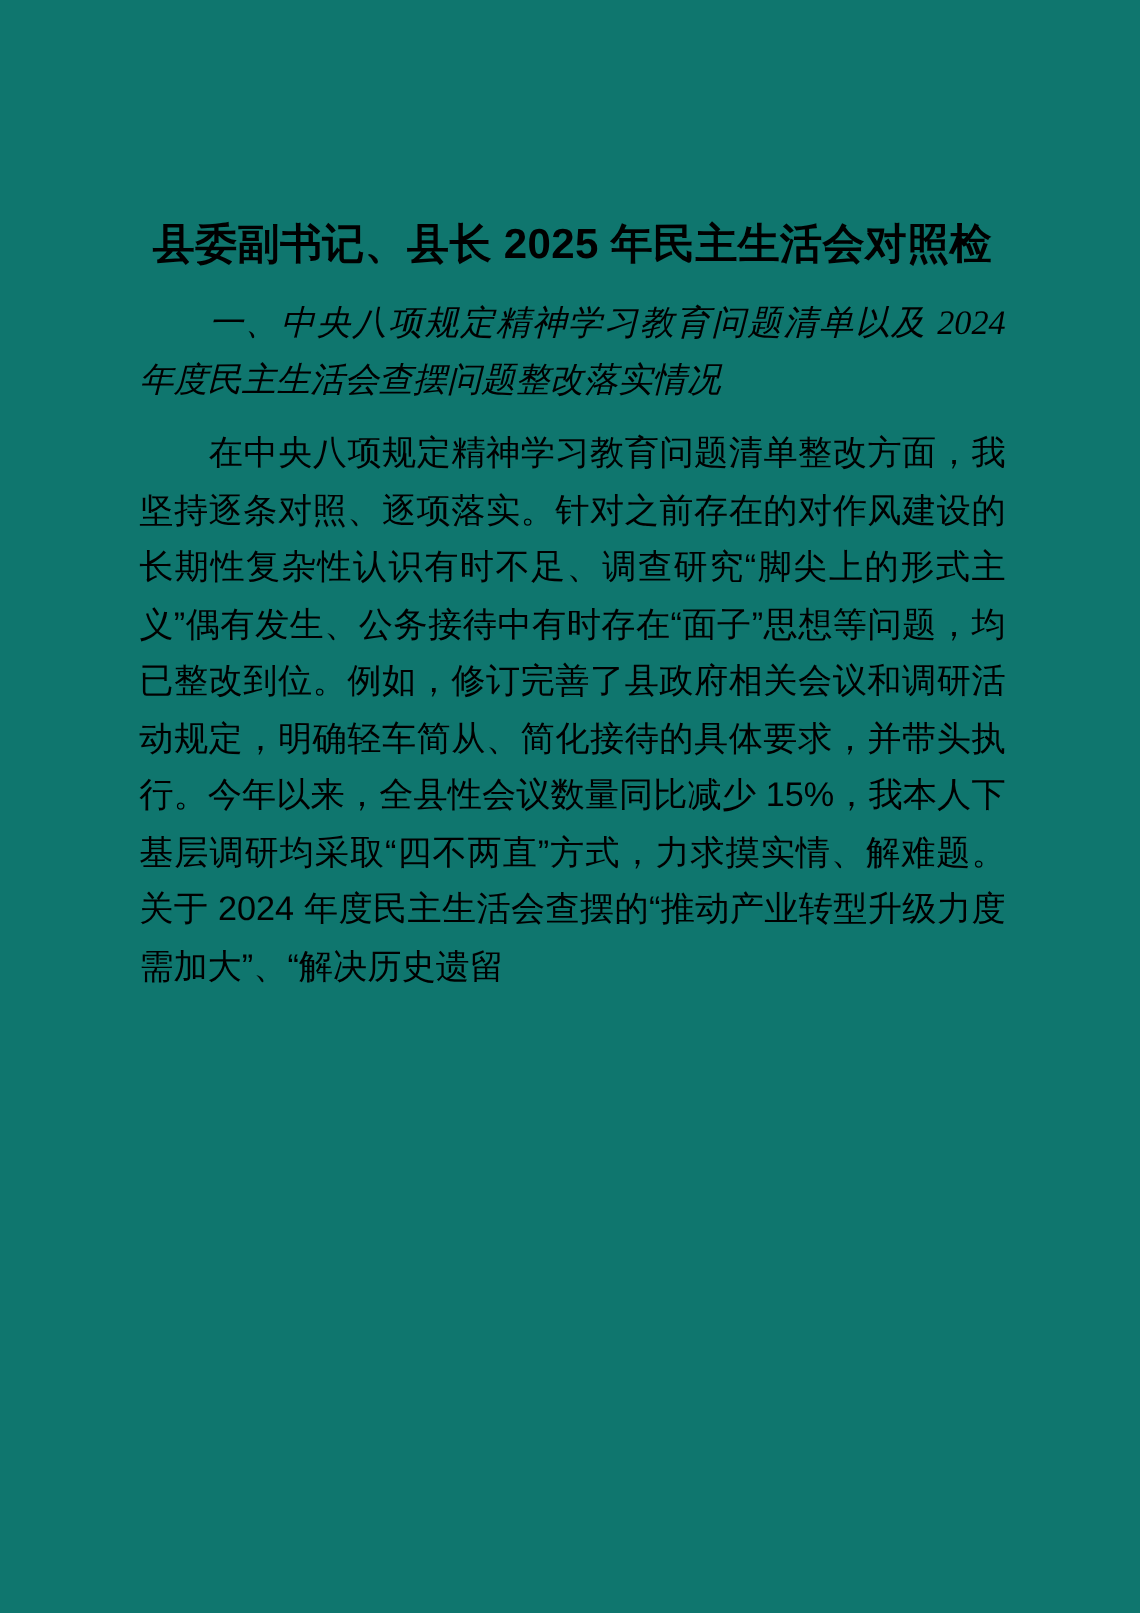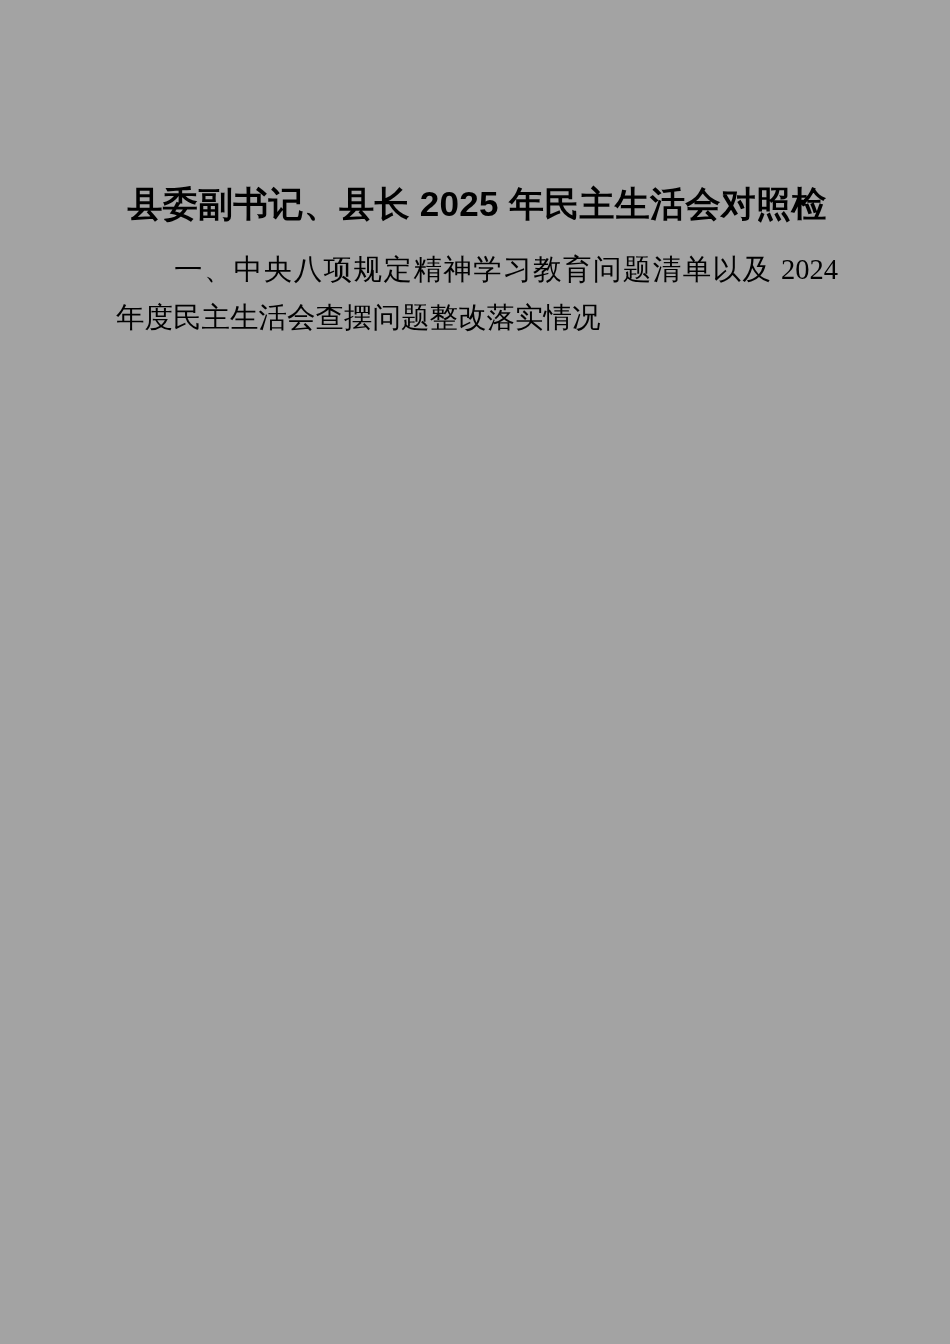--- a/index.html
+++ b/index.html
@@ -11,21 +11,21 @@
     width: 950px;
     height: 1344px;
     font-family: "Liberation Sans", "DejaVu Sans", sans-serif;
     color: #000000;
     -webkit-font-smoothing: antialiased;
   }
   .page {
     position: relative;
     width: 950px;
     height: 1344px;
-    background: #a3a3a3;
+    background: #0f766e;
     box-sizing: border-box;
     padding: 0;
     overflow: hidden;
   }
   .content {
     position: absolute;
     left: 116px;
     top: 0;
     width: 722px;
   }
@@ -59,33 +59,35 @@
     margin-top: 14px;
     font-size: 28.5px;
     line-height: 47.5px;
     font-weight: normal;
     text-align: justify;
     text-align-last: left;
     text-justify: inter-ideograph;
     text-indent: 58px;
     font-family: "Liberation Serif", "DejaVu Serif", serif;
     word-break: break-all;
+    font-style: italic;
   }
   .para.after-heading {
     margin-top: 14px;
   }
 </style>
 </head>
 <body>
 
 <div class="page">
   <div class="content">
 
     <h1 class="doc-title">
       <span>县委副书记、县长 2025 年民主生活会对照检</span>
     </h1>
 
 
     <p class="section-heading">一、中央八项规定精神学习教育问题清单以及 2024 年度民主生活会查摆问题整改落实情况</p>
 
+    <p class="para after-heading">在中央八项规定精神学习教育问题清单整改方面，我坚持逐条对照、逐项落实。针对之前存在的对作风建设的长期性复杂性认识有时不足、调查研究“脚尖上的形式主义”偶有发生、公务接待中有时存在“面子”思想等问题，均已整改到位。例如，修订完善了县政府相关会议和调研活动规定，明确轻车简从、简化接待的具体要求，并带头执行。今年以来，全县性会议数量同比减少 15%，我本人下基层调研均采取“四不两直”方式，力求摸实情、解难题。关于 2024 年度民主生活会查摆的“推动产业转型升级力度需加大”、“解决历史遗留</p>
 
   </div>
 </div>
 
 </body></html>

